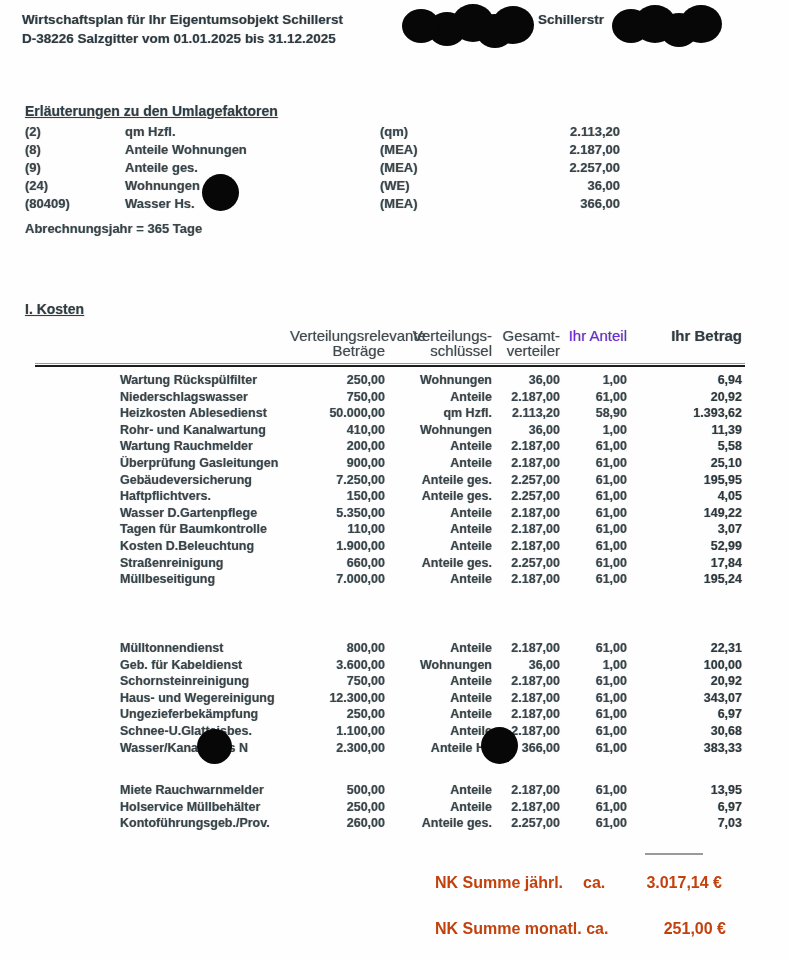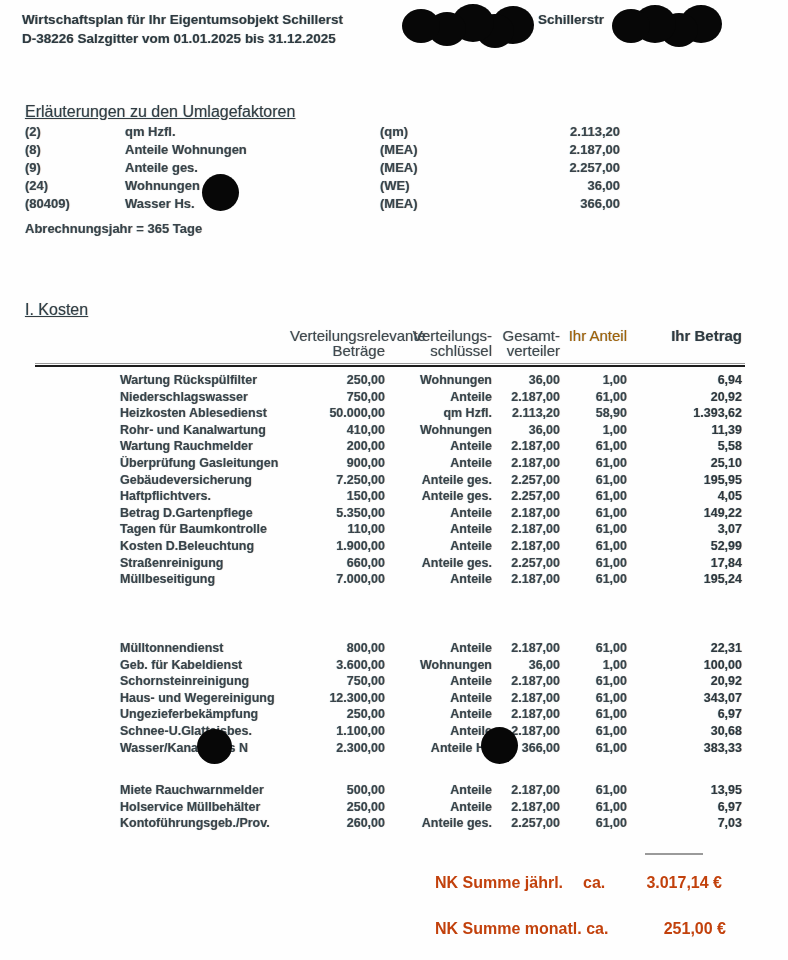--- a/index.html
+++ b/index.html
@@ -21,31 +21,31 @@
   
   .redaction{position:absolute;background:#070707;border-radius:50%;z-index:5;}
   #red-header-1{left:402px;top:9px;width:38px;height:34px;
     box-shadow:26px 3px 0 0 #070707, 52px -3px 0 2px #070707, 74px 5px 0 0 #070707, 92px -1px 0 2px #070707;}
   #red-header-2{left:612px;top:9px;width:38px;height:34px;
     box-shadow:24px -2px 0 2px #070707, 48px 4px 0 0 #070707, 70px -2px 0 2px #070707;}
   #red-factor{left:202px;top:174px;width:37px;height:37px;}
   #red-wasser-label{left:197px;top:729px;width:35px;height:35px;}
   #red-wasser-key{left:481px;top:727px;width:37px;height:37px;}
   
-  .section-heading{font-size:16px;font-weight:400;text-decoration:underline;color:#313d44;white-space:nowrap;}
+  .section-heading{font-size:14px;font-weight:700;text-decoration:underline;color:#313d44;white-space:nowrap;}
   .factor-grid{left:25px;top:123px;width:595px;}
   .factor-row{display:grid;grid-template-columns:100px 255px 110px 130px;height:18px;line-height:18px;font-size:13px;font-weight:600;}
   .factor-row .val{text-align:right;}
   
   .body-line{font-size:13px;font-weight:600;white-space:nowrap;}
   
   .cost-head{left:35px;top:328px;width:707px;display:grid;grid-template-columns:255px 95px 107px 68px 67px 115px;font-size:15px;line-height:15px;color:#40494f;}
   .cost-head .hc{text-align:right;}
   .cost-head .hc .l2{display:block;}
-  .hc-anteil{color:#a16207;}
+  .hc-anteil{color:#6d28d9;}
   .hc-betrag{font-weight:700;color:#2f3a41;}
   .rule{left:35px;top:363px;width:710px;height:4px;
     background:linear-gradient(#9a9a9a 0 1px, transparent 1px 1.6px, #1d1d1d 1.6px 100%);}
   .cost-group{left:35px;width:707px;}
   #group-0{top:372px;} #group-1{top:640px;} #group-2{top:782px;}
   .cost-row{display:grid;grid-template-columns:255px 95px 107px 68px 67px 115px;height:16.6px;line-height:16.6px;font-size:12.5px;font-weight:600;}
   .cost-row .c{white-space:nowrap;overflow:visible;}
   .cost-row .label{padding-left:85px;}
   .cost-row .num{text-align:right;}
   .cost-row .val{font-weight:700;color:#2e383f;}
@@ -207,21 +207,21 @@
   <div class="cost-row">
     <span class="c label">Haftpflichtvers.</span>
     <span class="c num">150,00</span>
     <span class="c num">Anteile ges.</span>
     <span class="c num">2.257,00</span>
     <span class="c num">61,00</span>
     <span class="c num val">4,05</span>
   </div>
 
   <div class="cost-row">
-    <span class="c label">Betrag D.Gartenpflege</span>
+    <span class="c label">Wasser D.Gartenpflege</span>
     <span class="c num">5.350,00</span>
     <span class="c num">Anteile</span>
     <span class="c num">2.187,00</span>
     <span class="c num">61,00</span>
     <span class="c num val">149,22</span>
   </div>
 
   <div class="cost-row">
     <span class="c label">Tagen für Baumkontrolle</span>
     <span class="c num">110,00</span>

